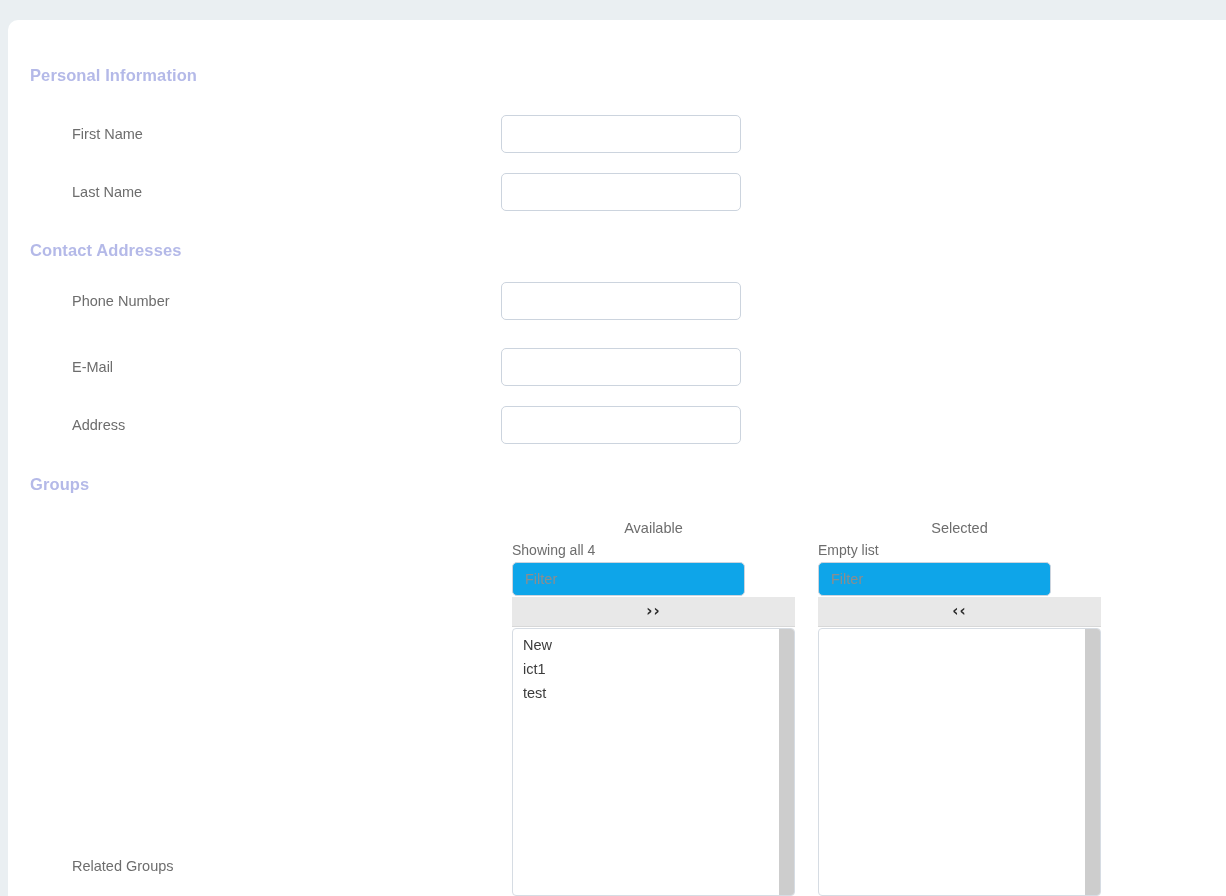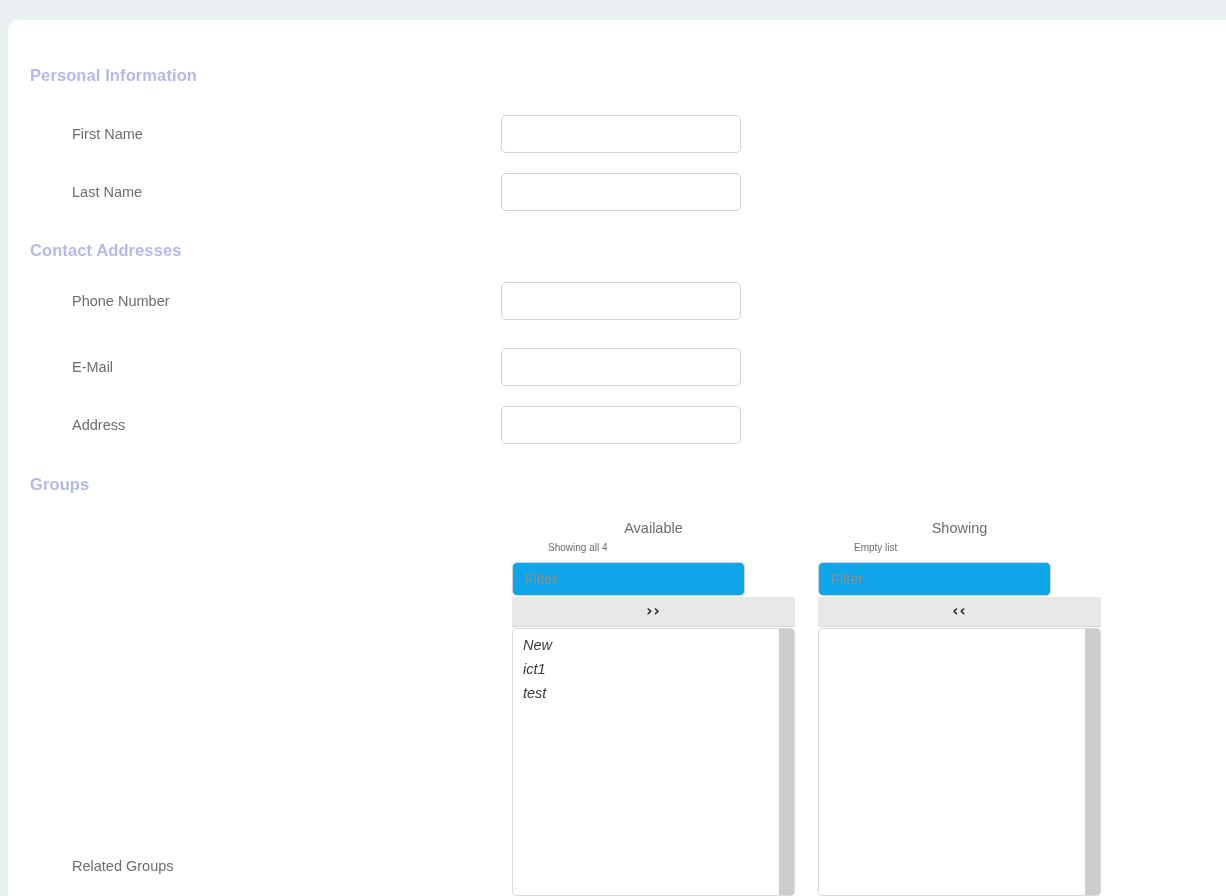--- a/index.html
+++ b/index.html
@@ -101,23 +101,22 @@
     text-align: center;
     color: #6d6d6d;
     font-size: 14.5px;
     white-space: nowrap;
   }
   .pane-status {
     position: absolute;
     left: 0;
     top: 40px;
     color: #6d6d6d;
-    font-size: 10px;
-    white-space: nowrap;
-    margin-left: 36px;
+    font-size: 14px;
+    white-space: nowrap;
   }
 
   .pane-filter {
     position: absolute;
     left: 0;
     top: 60px;
     width: 233px;
     height: 34px;
     box-sizing: border-box;
     border: 1px solid #ccd4de;
@@ -161,21 +160,20 @@
     position: absolute;
     left: 0;
     top: 126px;
     width: 283px;
     height: 268px;
     box-sizing: border-box;
     border: 1px solid #d6dce3;
     border-radius: 4px;
     background: #ffffff;
     overflow: hidden;
-    font-style: italic;
   }
   .listbox-items {
     position: absolute;
     left: 0;
     top: 0;
     right: 15px;
     bottom: 0;
     padding: 4px 0 0 10px;
     overflow: hidden;
   }
@@ -257,21 +255,21 @@
           <div class="listbox-items" id="available-items">
               <div class="list-option">New</div>
               <div class="list-option">ict1</div>
               <div class="list-option">test</div>
             </div>
           <div class="listbox-scrollbar"></div>
         </div>
       </div>
 
       <div class="picker-pane selected">
-        <div class="pane-title">Showing</div>
+        <div class="pane-title">Selected</div>
         <div class="pane-status">Empty list</div>
         <input class="pane-filter" type="text" placeholder="Filter" style="">
         <button class="move-button">
           <span class="chev-pair">‹‹</span>
         </button>
         <div class="listbox-wrap">
           <div class="listbox-items" id="selected-items"></div>
           <div class="listbox-scrollbar"></div>
         </div>
       </div>

